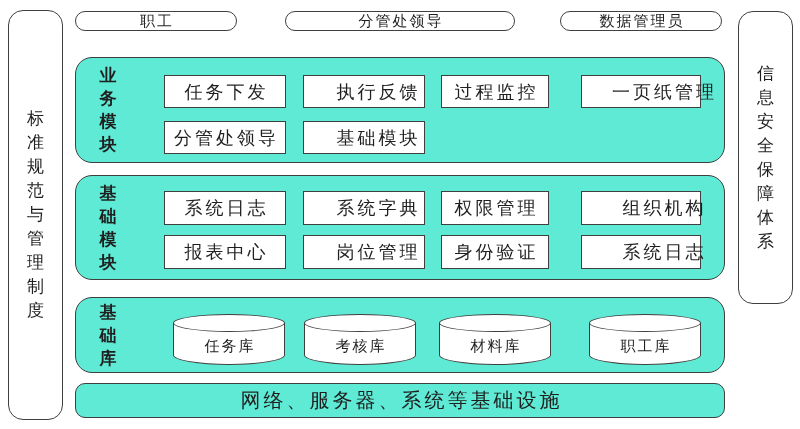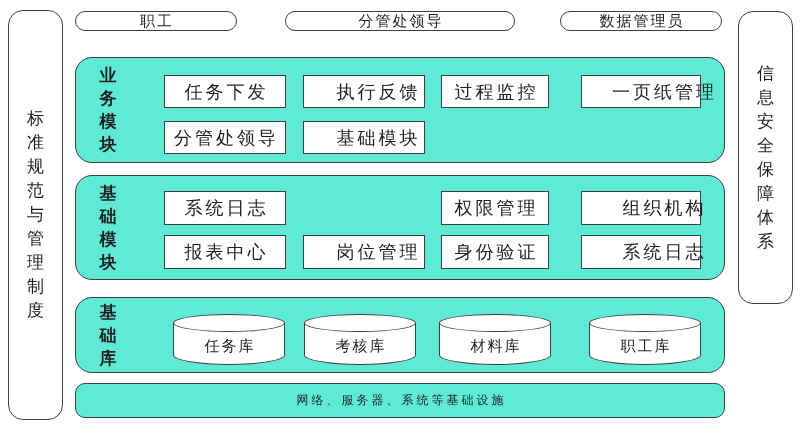--- a/index.html
+++ b/index.html
@@ -38,21 +38,21 @@
   .panel {
     position: absolute; left: 75px; width: 650px; background: #5eead4;
     border: 1.5px solid #3f3f3f; border-radius: 17px;
   }
   #panel-business { top: 57px;  height: 106px; }
   #panel-basic    { top: 175px; height: 105px; }
   #panel-db       { top: 297px; height: 76px;  }
   #panel-infra    {
     top: 383px; height: 35px; border-radius: 10px;
     display: flex; align-items: center; justify-content: center;
-    font-size: 12px; letter-spacing: 3px; text-indent: 3px;
+    font-size: 20px; letter-spacing: 3px; text-indent: 3px;
   }
 
   .vtitle {
     position: absolute; left: 14px; top: 0; bottom: 0; width: 36px;
     display: flex; align-items: center; justify-content: center;
   }
   .vtitle span {
     display: block; width: 1.15em; font-size: 17px; font-weight: bold;
     line-height: 23px; word-break: break-all; text-align: center;
   }
@@ -121,20 +121,21 @@
     <div class="mbox c4 br1">一页纸管理</div>
     <div class="mbox c1 br2">分管处领导</div>
     <div class="mbox c2 br2">基础模块</div>
   </div>
 
   <div class="panel" id="panel-basic">
     <div class="vtitle">
       <span>基础模块</span>
     </div>
     <div class="mbox c1 sr1">系统日志</div>
+    <div class="mbox c2 sr1">系统字典</div>
     <div class="mbox c3 sr1">权限管理</div>
     <div class="mbox c4 sr1">组织机构</div>
     <div class="mbox c1 sr2">报表中心</div>
     <div class="mbox c2 sr2">岗位管理</div>
     <div class="mbox c3 sr2">身份验证</div>
     <div class="mbox c4 sr2">系统日志</div>
   </div>
 
   <div class="panel" id="panel-db">
     <div class="vtitle">

